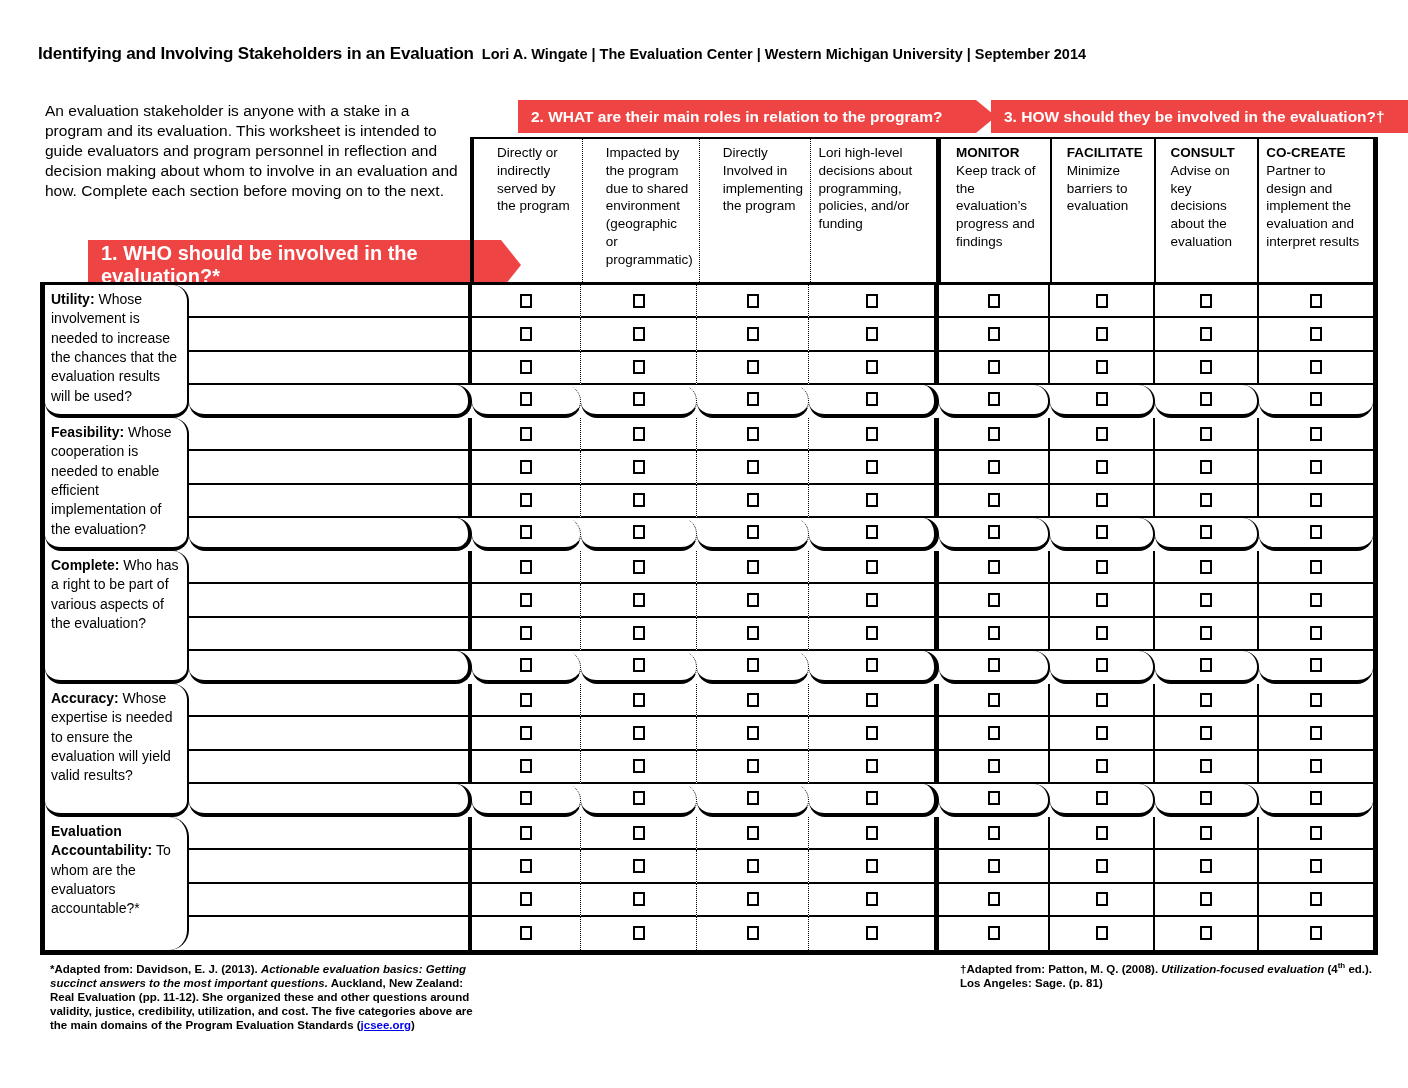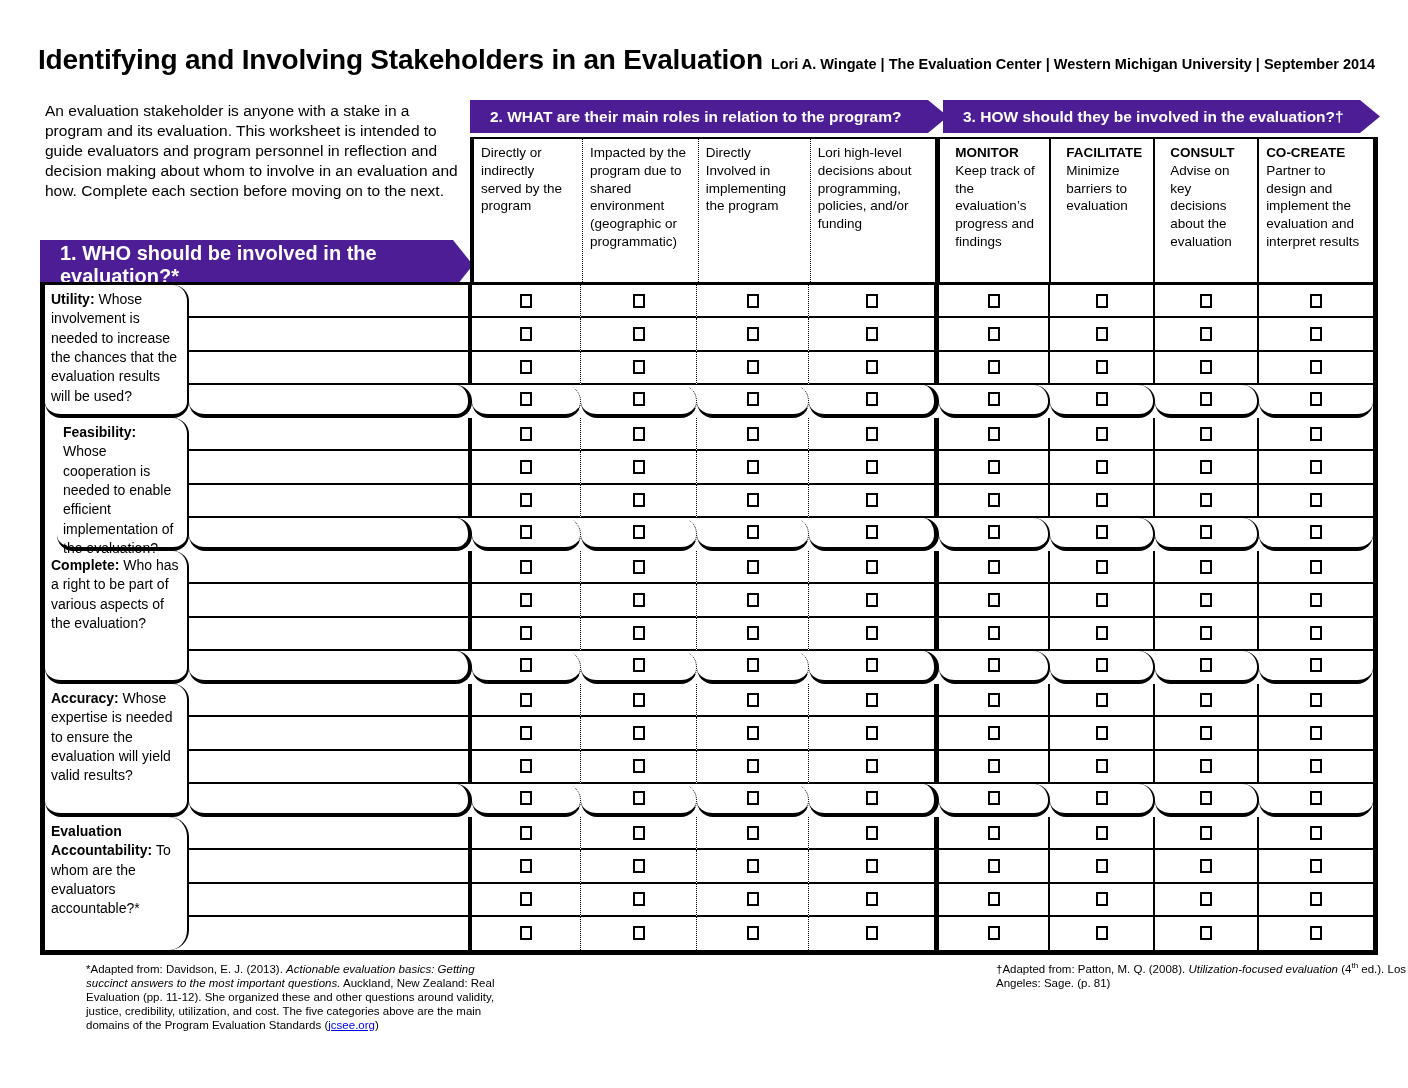--- a/index.html
+++ b/index.html
@@ -3,42 +3,43 @@
 <meta charset="utf-8">
 <style>
   * { margin:0; padding:0; box-sizing:border-box; }
   html,body { background:#fff; }
   .page {
     position:relative; width:1408px; height:1088px; background:#ffffff;
     font-family:"Liberation Sans", sans-serif; color:#000;
   }
   
   .titlebar { position:absolute; left:38px; top:44px; width:1340px; white-space:nowrap; }
-  .title { font-size:28px; font-weight:700; letter-spacing:-0.2px; }
+  .title { font-size:17px; font-weight:700; letter-spacing:-0.2px; }
   .byline { font-size:14.5px; font-weight:700; margin-left:8px; }
   .intro { position:absolute; left:45px; top:101px; width:424px; font-size:15.5px; line-height:20px; }
 
   
   .banner {
-    position:absolute; background:#4c1d95; color:#fff; font-weight:700;
-    display:flex; align-items:center; padding-left:20px;
+    position:absolute; background:#ef4444; color:#fff; font-weight:700;
+    display:flex; align-items:center; padding-left:13px;
     clip-path:polygon(0 0, calc(100% - 20px) 0, 100% 50%, calc(100% - 20px) 100%, 0 100%);
+    margin-left:48px;
   }
   .banner-what { left:470px; top:100px; width:478px; height:33px; font-size:15.5px; }
   .banner-how  { left:943px; top:100px; width:437px; height:33px; font-size:15.5px; }
   .banner-who  { left:40px;  top:240px; width:433px; height:50px; font-size:20px; }
 
   
   .colheads {
     position:absolute; left:470px; top:137px; width:908px; height:145px;
     display:grid; grid-template-columns:110fr 117fr 113fr 131fr 112fr 105fr 105fr 115fr;
     border-top:2px solid #000; border-left:4px solid #000; border-right:5px solid #000;
   }
   .colhead { font-size:13.5px; line-height:1.32; padding:5px 6px 4px 7px; }
-  .colhead.dot { border-right:1px dotted #000; }
+  .colhead.dot { border-right:1px dotted #000;margin-left:16px; }
   .colhead.thick { border-right:5px solid #000; }
   .colhead.solid { border-right:2px solid #000;padding-left:15px; }
   .colhead b { font-weight:700; }
 
   
   .bodygrid {
     position:absolute; left:40px; top:282px; width:1338px; height:673px;
     display:grid;
     grid-template-columns:145fr 285fr 110fr 117fr 113fr 131fr 112fr 105fr 105fr 115fr;
     grid-template-rows:repeat(20, 1fr);
@@ -54,21 +55,21 @@
   }
   .c-label b { font-weight:700; }
   .c-write { border-right:4px solid #000; }
   .c-s2 { border-right:1px dotted #000; }
   .c-s2last { border-right:5px solid #000; }
   .c-s3 { border-right:2px solid #000; }
   .c-s3last { border-right:none; }
   .checkbox { display:inline-block; width:12px; height:14px; border:2px solid #000; background:#fff; cursor:pointer; }
 
   
-  .footnote { position:absolute; font-size:11.5px; line-height:14px; font-weight:400;margin-left:36px; }
+  .footnote { position:absolute; font-size:11.5px; line-height:14px; font-weight:700; }
   .footnote-left { left:50px; top:962px; width:428px; }
   .footnote-right { left:960px; top:962px; width:428px; }
   .footnote i { font-style:italic; }
   .footnote a { color:#0000EE; text-decoration:underline; cursor:pointer; }
   sup { font-size:8px; vertical-align:super; line-height:0; }
 </style>
 </head>
 <body>
 
 <div class="page">
@@ -189,21 +190,21 @@
       </div>
       <div class="cell c-s3 group-end">
         <span class="checkbox"></span>
       </div>
       <div class="cell c-s3 group-end">
         <span class="checkbox"></span>
       </div>
       <div class="cell c-s3last group-end">
         <span class="checkbox"></span>
       </div>
-      <div class="cell c-label group-end" style="grid-row: span 4; margin-left: 12px;"><b>Feasibility: </b>Whose cooperation is needed to enable efficient implementation of the evaluation?</div>
+      <div class="cell c-label group-end" style="grid-row: span 4;"><b>Feasibility: </b>Whose cooperation is needed to enable efficient implementation of the evaluation?</div>
       <div class="cell c-write"></div>
       <div class="cell c-s2">
         <span class="checkbox"></span>
       </div>
       <div class="cell c-s2">
         <span class="checkbox"></span>
       </div>
       <div class="cell c-s2">
         <span class="checkbox"></span>
       </div>

